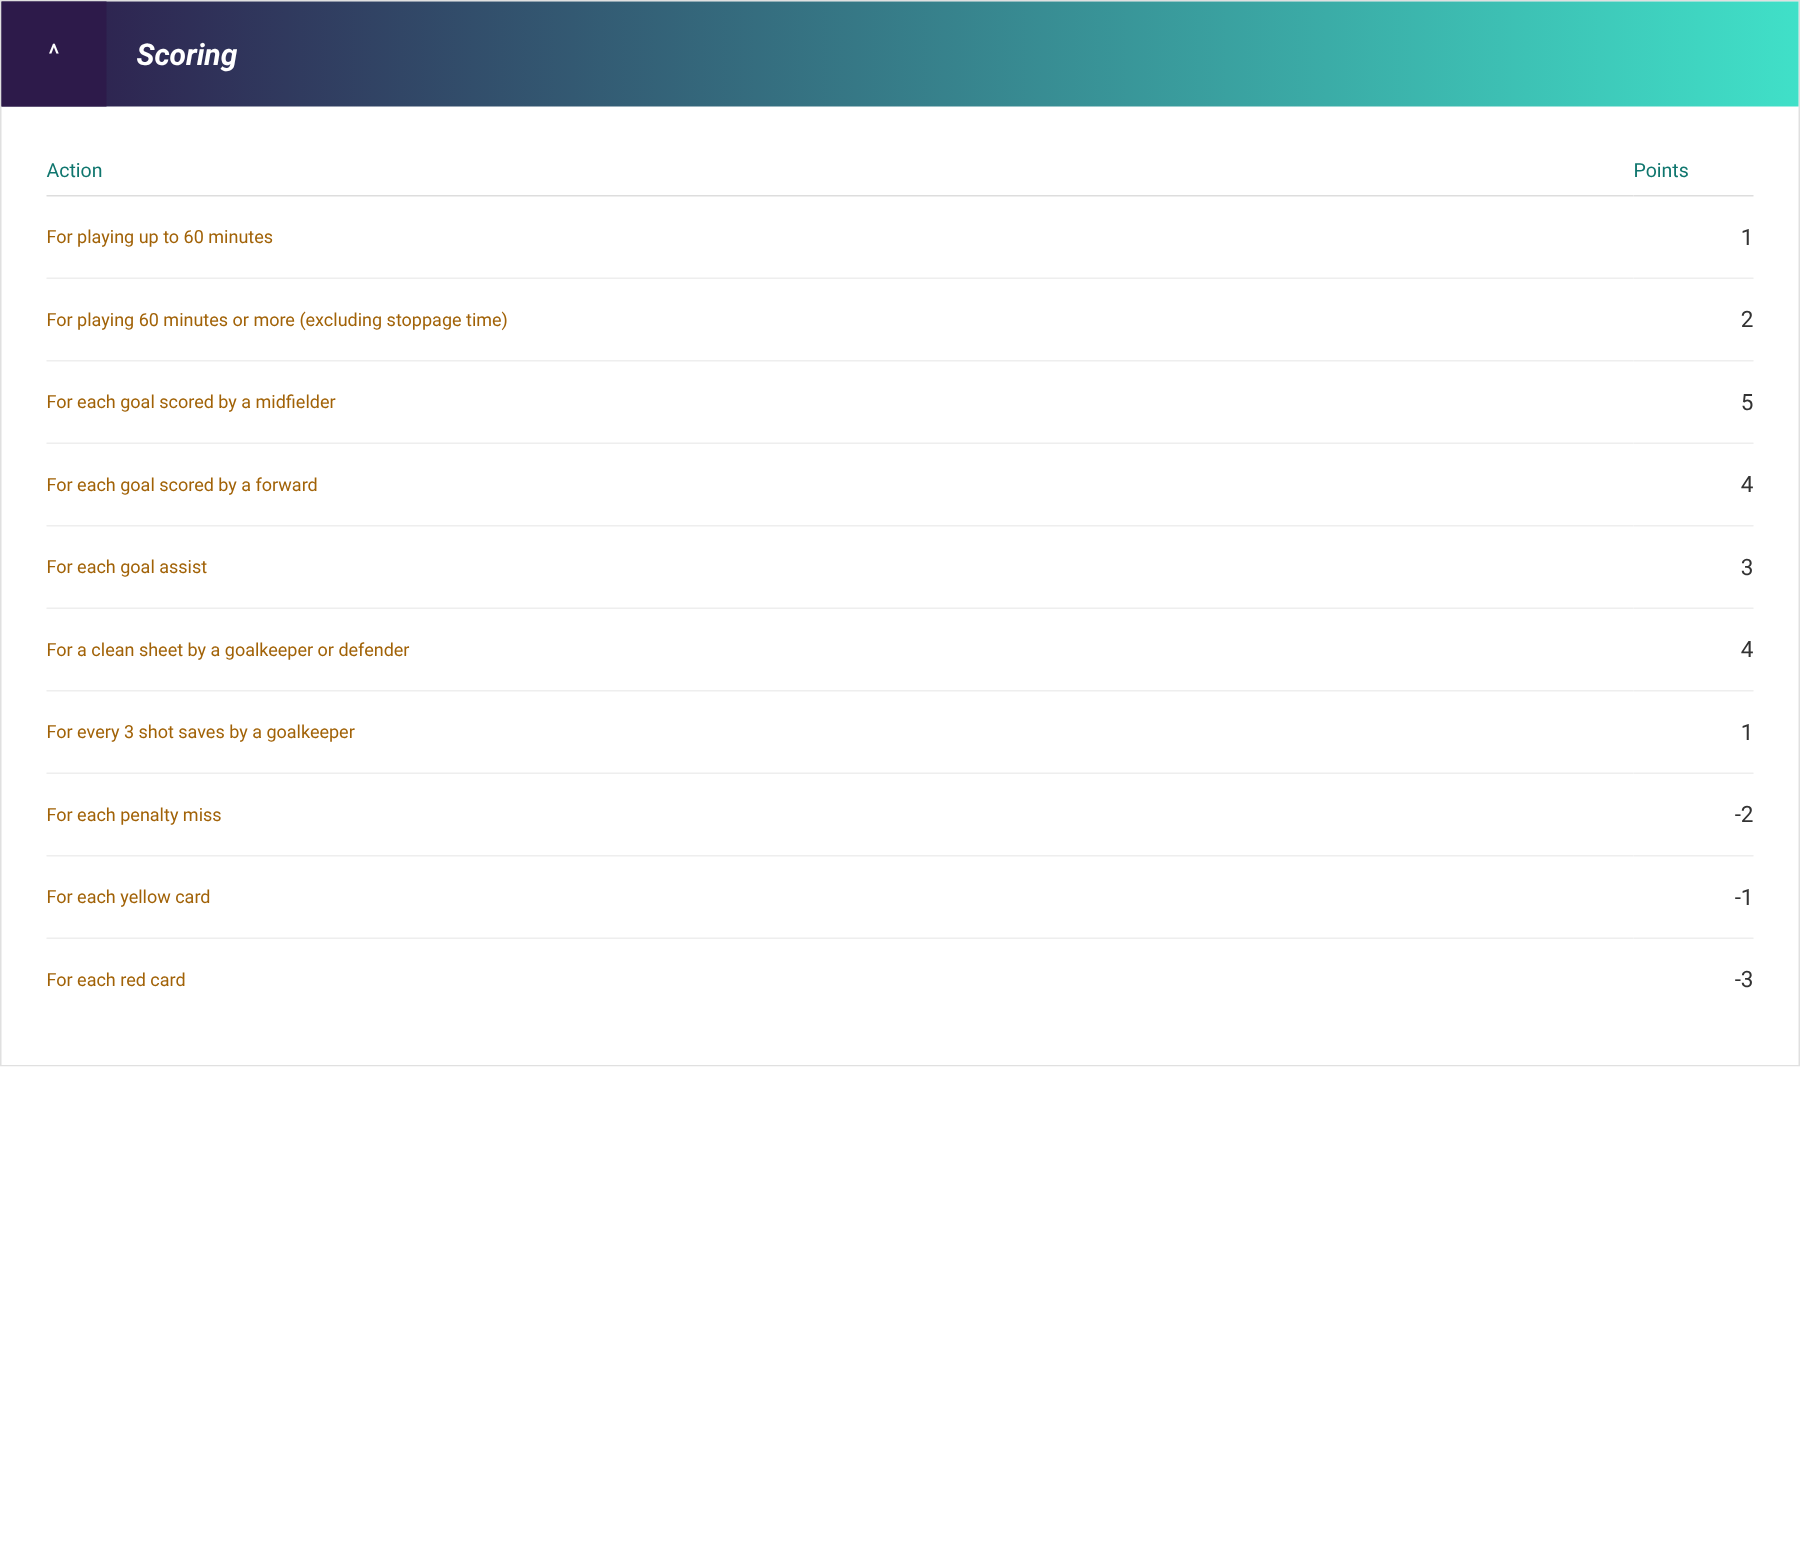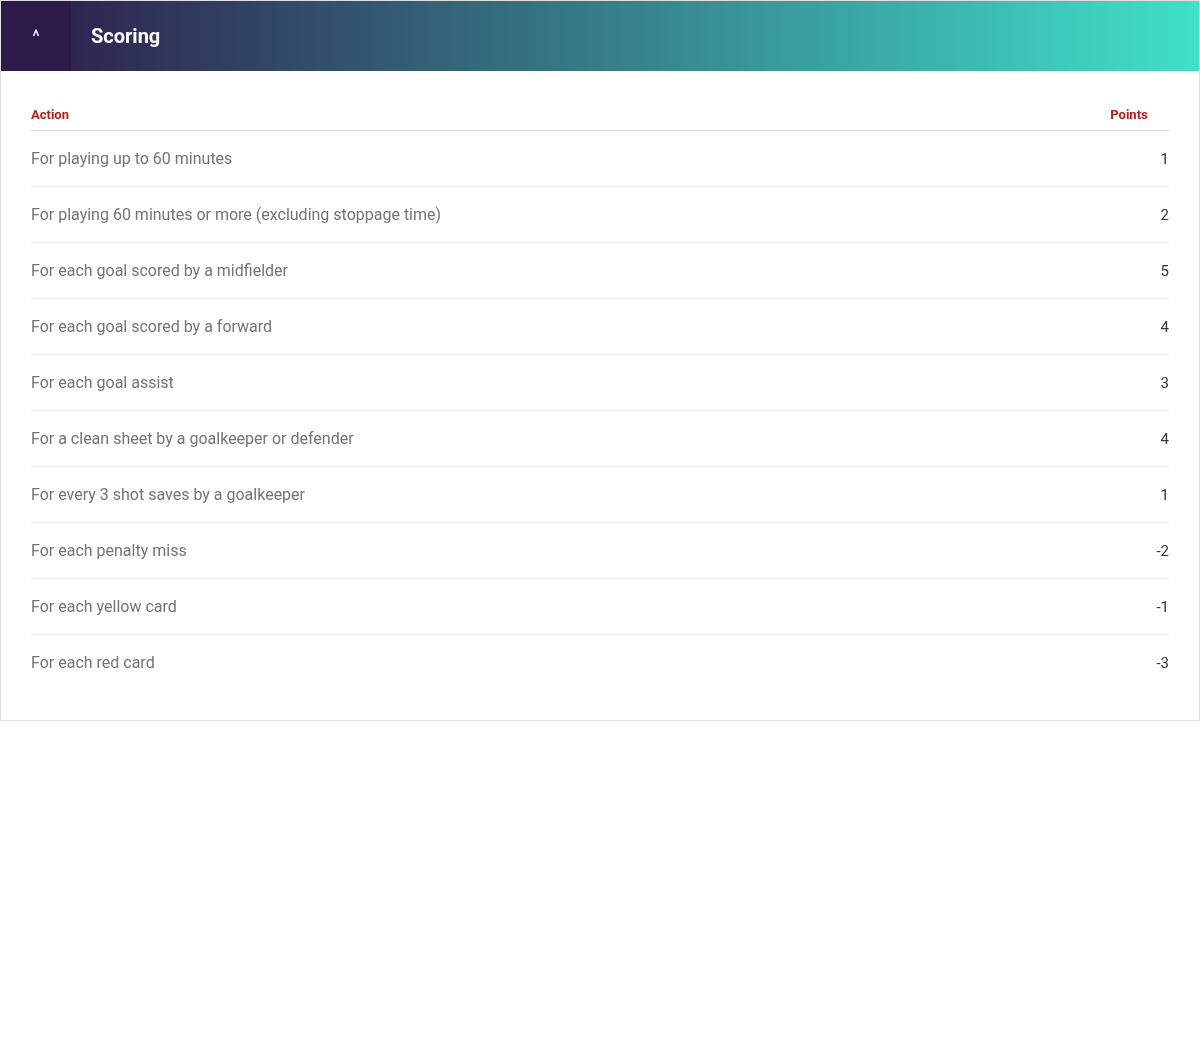--- a/index.html
+++ b/index.html
@@ -39,20 +39,21 @@
       font-size: 18px;
       cursor: pointer;
       flex-shrink: 0;
     }
 
     .header-title {
       color: #fff;
       font-size: 20px;
       font-weight: 700;
       padding-left: 20px;
+      font-style: italic;
     }
 
     .content {
       padding: 28px 30px 30px 30px;
     }
 
     .description {
       font-size: 15px;
       color: #333;
       line-height: 1.6;
@@ -65,44 +66,44 @@
       border-collapse: collapse;
     }
 
     .scoring-table thead tr {
       border-bottom: 1px solid #ddd;
     }
 
     .scoring-table th {
       text-align: left;
       font-size: 13px;
-      color: #b91c1c;
-      font-weight: 700;
+      color: #0f766e;
+      font-weight: 400;
       padding: 8px 12px 8px 0;
       margin-top: 39px;
     }
 
     .scoring-table th.points-col {
-      text-align: center;
+      text-align: left;
       padding-right: 0;
       width: 80px;
     }
 
     .scoring-table tbody tr {
       border-bottom: 1px solid #eee;
     }
 
     .scoring-table tbody tr:last-child {
       border-bottom: none;
     }
 
     .scoring-table td {
       padding: 18px 12px 18px 0;
-      font-size: 16px;
-      color: #737373;
+      font-size: 12px;
+      color: #a16207;
     }
 
     .scoring-table td.points-val {
       text-align: right;
       color: #333;
       font-size: 15px;
       padding-right: 0;
       width: 80px;
     }
   </style>

